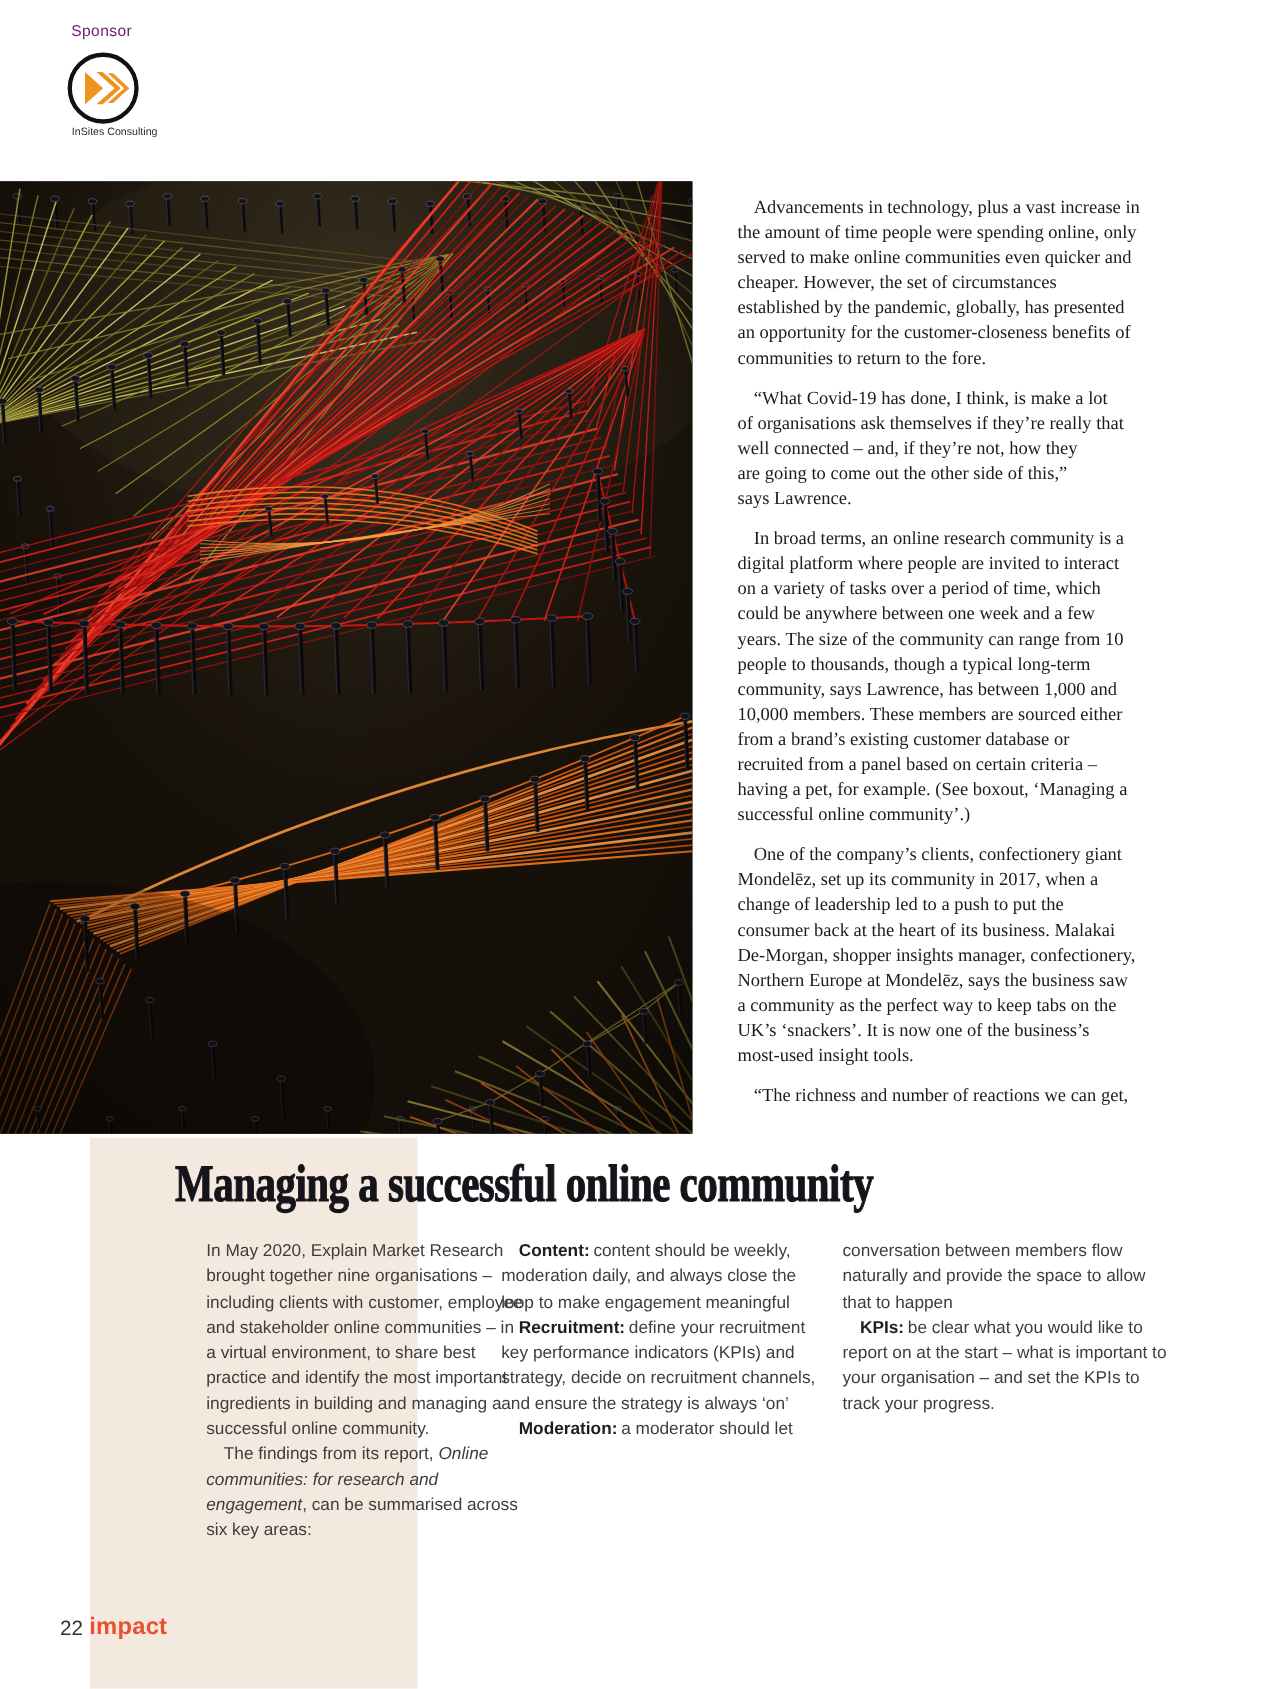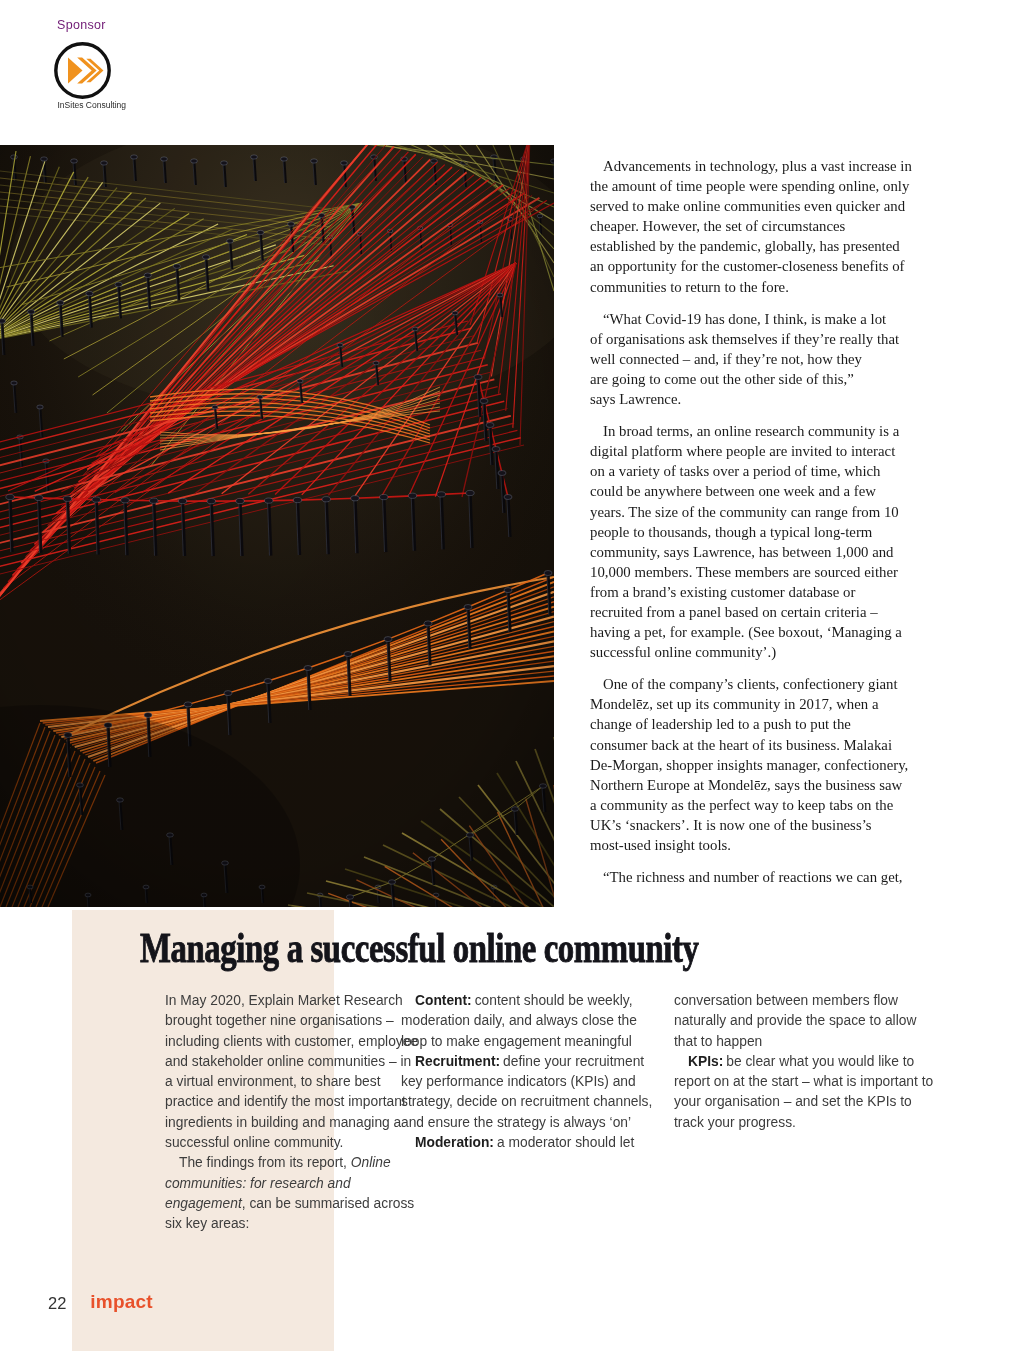--- a/index.html
+++ b/index.html
@@ -28,21 +28,21 @@
   .bcol p{margin:0;}
   .bcol .ind{text-indent:14px;}
   .bcol b{color:#1e1e1e;margin-right:3px;}
   .bcol em{font-style:italic;}
   #c1{left:141px;margin-left:24px;}
   #c2{left:401px;}
   #c3{left:674px;width:260px;}
   
   .footer{position:absolute;left:48px;top:1291px;display:flex;align-items:flex-end;}
   .pageno{font-size:16.5px;color:#333;}
-  .mag{margin-left:24px;font-size:19px;font-weight:700;color:#e8512b;letter-spacing:.2px;}
+  .mag{margin-left:5px;font-size:19px;font-weight:700;color:#e8512b;letter-spacing:.2px;}
 </style>
 </head>
 <body>
 
 <div class="sponsor-label">Sponsor</div>
 <svg class="logo" viewBox="0 0 80 80">
   <circle cx="40" cy="40" r="35" fill="#ffffff" stroke="#111111" stroke-width="4.5"></circle>
   <g fill="#f0921e">
     <path d="M21,23 L40,40 L21,57 Z"></path>
     <path d="M33,23 L52,40 L33,57 L39.5,57 L58.5,40 L39.5,23 Z"></path>

